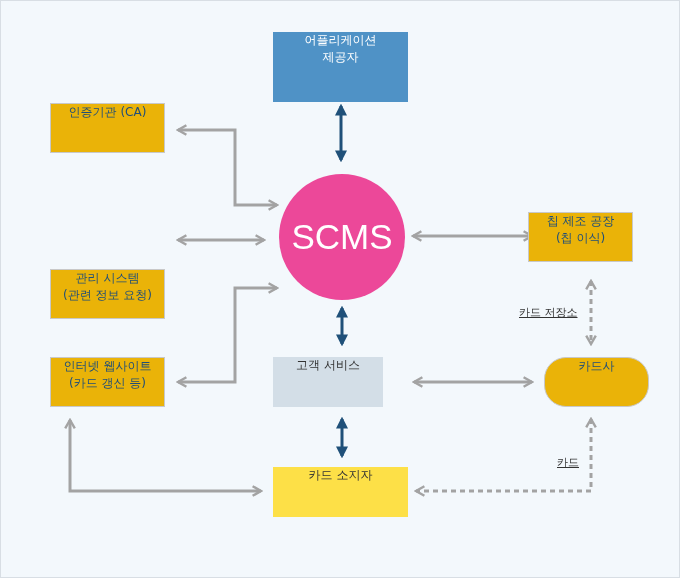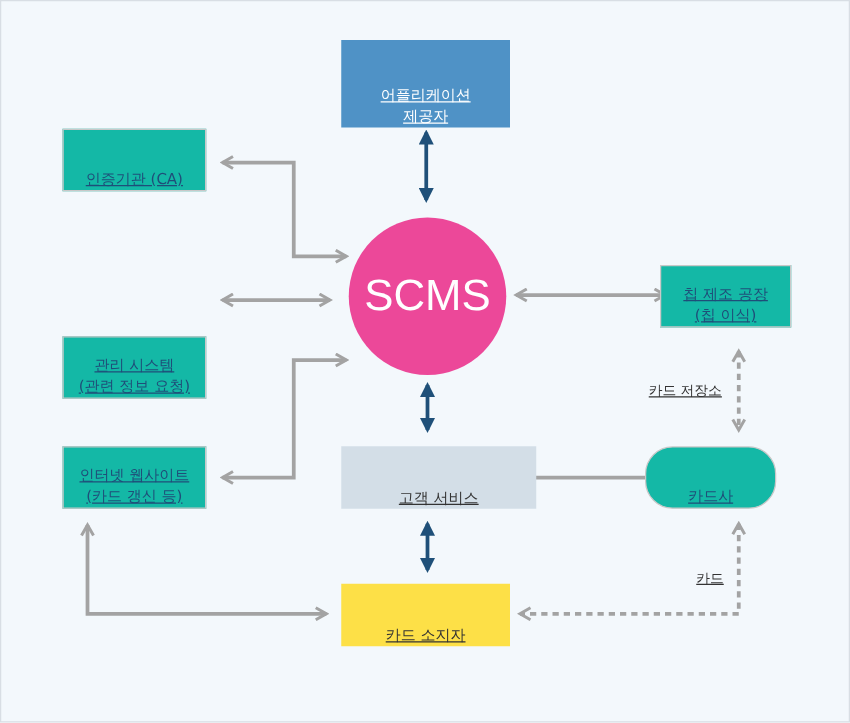--- a/index.html
+++ b/index.html
@@ -1,19 +1,19 @@
 <!DOCTYPE html>
 <html><head>
 <meta charset="utf-8">
 <style>
   html, body { margin: 0; padding: 0; background: #ffffff; }
   body { width: 680px; height: 578px; position: relative; overflow: hidden; font-family: "DejaVu Sans", sans-serif; }
   .frame { position: absolute; left: 0; top: 0; width: 678px; height: 576px; background: #f3f8fc; border: 1px solid #d8dee4; }
-  .box { position: absolute; display: flex; align-items: flex-end; justify-content: center; text-align: center; font-size: 12px; line-height: 17px; box-sizing: border-box; text-decoration: underline; }
-  .box-white { background: #14b8a6; border: 1px solid #c8c8c8; color: #1f4e79; }
+  .box { position: absolute; display: flex; align-items: flex-start; justify-content: center; text-align: center; font-size: 12px; line-height: 17px; box-sizing: border-box; }
+  .box-white { background: #eab308; border: 1px solid #c8c8c8; color: #1f4e79; }
   .box-app { background: #4f92c6; color: #ffffff; }
   .box-cs { background: #d3dee7; color: #333333; }
   .box-holder { background: #fde047; color: #333333; }
   .circle { position: absolute; left: 279px; top: 174px; width: 126px; height: 126px; border-radius: 50%; background: #ec4899; color: #ffffff; display: flex; align-items: center; justify-content: center; font-size: 35px; font-family: "Liberation Sans", sans-serif; }
   .lbl { position: absolute; font-size: 11px; color: #333333; white-space: nowrap; text-decoration: underline; }
   svg.lines { position: absolute; left: 0; top: 0; }
 </style>
 </head>
 <body>
 
@@ -74,33 +74,33 @@
   <div>
       <div>인터넷 웹사이트</div>
       <div>(카드 갱신 등)</div>
     </div>
 </div>
 
 <div class="circle">
   <span>SCMS</span>
 </div>
 
-<div class="box box-cs" style="left:273px;top:357px;width:156px;height:50px;">
+<div class="box box-cs" style="left:273px;top:357px;width:110px;height:50px;">
   <span>고객 서비스</span>
 </div>
 
 <div class="box box-holder" style="left:273px;top:467px;width:135px;height:50px;">
   <span>카드 소지자</span>
 </div>
 
 <div class="box box-white" style="left:528px;top:212px;width:105px;height:50px;">
   <div>
       <div>칩 제조 공장</div>
       <div>(칩 이식)</div>
     </div>
 </div>
 
-<div class="box box-white" style="left:516px;top:357px;width:105px;height:50px;border-radius:22px;">
+<div class="box box-white" style="left:544px;top:357px;width:105px;height:50px;border-radius:22px;">
   <span>카드사</span>
 </div>
 
 <div class="lbl" style="left:519px;top:305px;">카드 저장소</div>
 <div class="lbl" style="left:557px;top:455px;">카드</div>
 
 </body></html>

